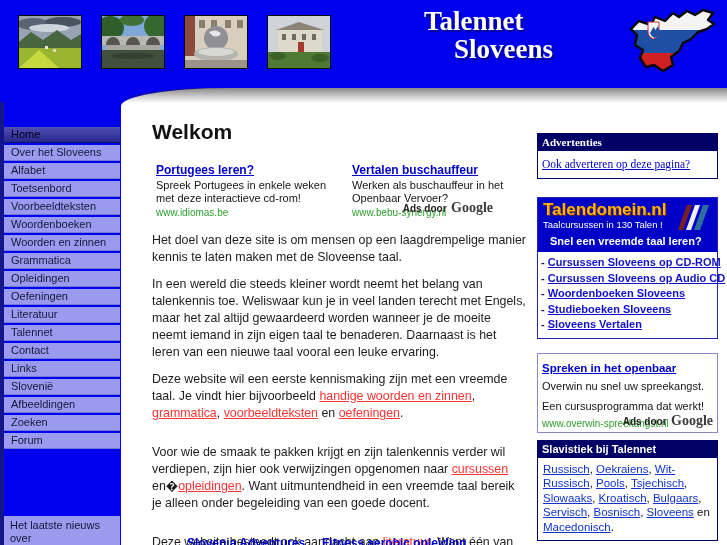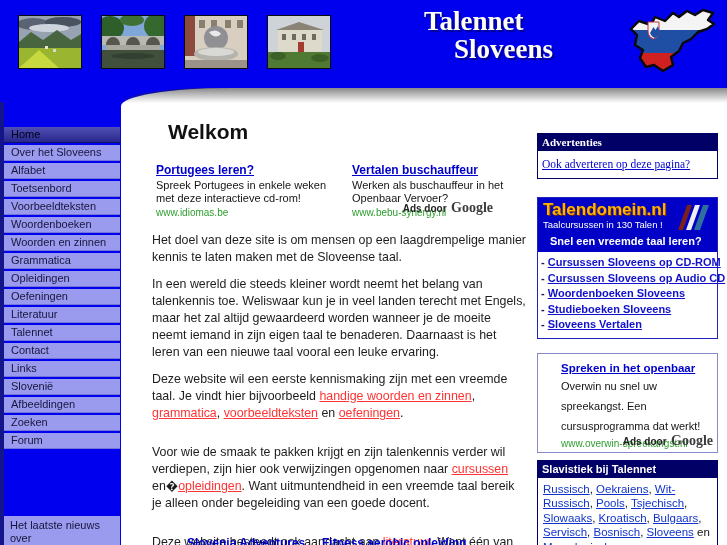--- a/index.html
+++ b/index.html
@@ -33,21 +33,21 @@
   .menu div.menu-item:first-of-type{background:linear-gradient(to bottom,#5050b4,#26268c);
              color:#00001a;border-bottom:1px solid #111166;}
   .news{position:absolute;left:4px;top:516px;width:116px;}
   .news-header{background:#000042;color:#ffffff;font-size:11px;font-weight:bold;
                height:16px;line-height:16px;padding-left:6px;}
   .news-body{background:#9a9aee;color:#16163c;font-size:11px;line-height:13px;
              padding:3px 4px 20px 6px;}
 
   
   .main-col{position:absolute;left:152px;top:116px;width:375px;}
-  .welkom{font-size:21px;font-weight:bold;color:#111;margin:4px 0 16px 16px;}
+  .welkom{font-size:21px;font-weight:bold;color:#111;margin:4px 0 16px 0;}
   .ads-row{position:relative;display:flex;gap:26px;margin-bottom:14px;min-height:56px;padding-left:4px;}
   .ad{width:170px;}
   .ad-title{display:inline-block;color:#0000cc;font-size:12px;font-weight:bold;
             text-decoration:underline;margin-bottom:2px;cursor:pointer;}
   .ad-body{color:#151515;font-size:11px;line-height:13px;}
   .ad-url{color:#2e9e2e;font-size:10px;margin-top:2px;cursor:pointer;}
   .g-credit{white-space:nowrap;}
   .g-credit .gc-small{font-size:10px;font-weight:bold;color:#222;}
   .g-credit .gc-logo{font-family:"Liberation Serif",serif;font-size:14px;font-weight:bold;color:#3c3c3c;}
   .ads-row .g-credit{position:absolute;right:34px;bottom:2px;}
@@ -72,21 +72,21 @@
   .td-brand{color:#ffb400;font-weight:bold;font-size:17px;line-height:18px;
             text-shadow:1px 1px 0 #7a2d00;cursor:pointer;}
   .td-tagline{color:#ffffff;font-size:9.5px;line-height:11px;}
   .td-logo{position:absolute;right:5px;top:6px;}
   .td-question{background:#0000c6;color:#ffffff;font-weight:bold;font-size:11px;
                padding:3px 4px 5px 12px;}
   .td-links{padding:3px 3px 5px 3px;}
   .td-row{font-size:11px;font-weight:bold;line-height:15.5px;white-space:nowrap;color:#111166;}
   .td-row .td-link{color:#1111cc;text-decoration:underline;cursor:pointer;}
 
-  .spreken-box{border:1px solid #8888cc;position:relative;padding:4px 5px 3px 23px;margin-bottom:7px;}
+  .spreken-box{border:1px solid #8888cc;position:relative;padding:4px 5px 3px 4px;margin-bottom:7px;}
   .spreken-title{display:inline-block;color:#0000cc;font-size:11.5px;font-weight:bold;
                  text-decoration:underline;margin-bottom:2px;cursor:pointer;}
   .spreken-body{color:#151515;font-size:11px;line-height:20px;}
   .spreken-url{color:#2e9e2e;font-size:10px;margin-top:2px;cursor:pointer;}
   .spreken-box .g-credit{position:absolute;right:4px;bottom:3px;}
 
   .slav-box{border:1px solid #000066;margin-bottom:8px;}
   .slav-body{padding:4px 5px 6px 5px;font-size:11.5px;line-height:14.5px;color:#111;}
 
   .gads-box{border:2px solid #3355bb;padding:3px 3px 2px 3px;}

